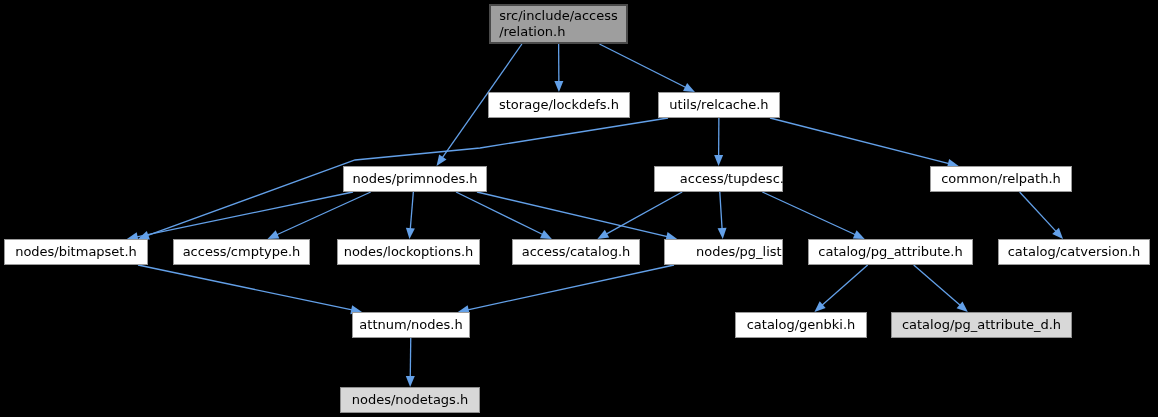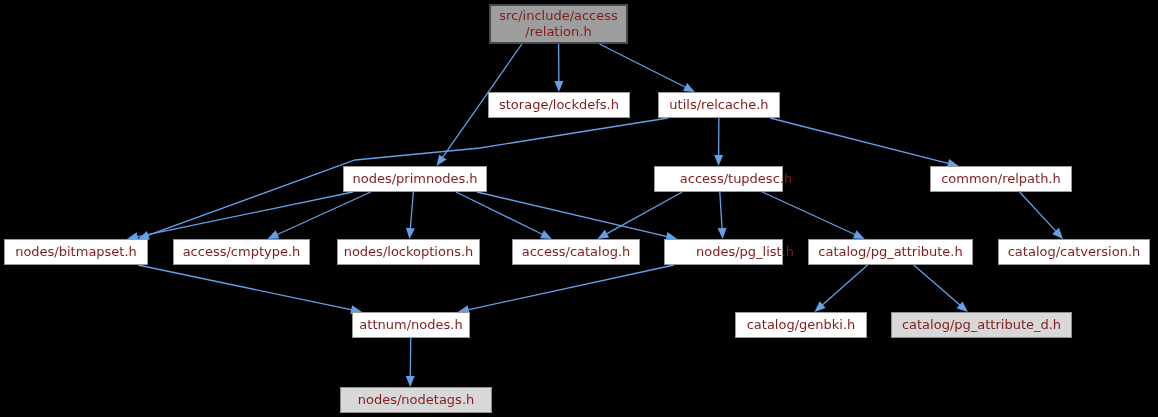--- a/index.html
+++ b/index.html
@@ -8,25 +8,25 @@
     width:1158px;height:417px;
     background:#000;
     font-family:"DejaVu Sans","Liberation Sans",sans-serif;
     overflow:hidden;
   }
   #edges{position:absolute;left:0;top:0;pointer-events:none;}
   .node{
     position:absolute;
     box-sizing:border-box;
     display:flex;align-items:center;justify-content:center;
-    text-align:center;
+    text-align:left;
     white-space:pre-line;
     font-size:13px;
     line-height:1.25;
-    color:#7f1d1d;
+    color:#000000;
     background:#ffffff;
     border:1px solid #9a9a9a;
     cursor:pointer;
   }
   .node.root{
     background:#9e9e9e;
     border:2px solid #4a4a4a;
   }
   .node.truncated{
     background:#d8d8d8;
@@ -90,15 +90,15 @@
       <div class="node normal" style="left: 4px; top: 239px; width: 144px; height: 26px;">nodes/bitmapset.h</div>
       <div class="node normal" style="left: 173px; top: 239px; width: 137px; height: 26px;">access/cmptype.h</div>
       <div class="node normal" style="left: 337px; top: 239px; width: 143px; height: 26px;">nodes/lockoptions.h</div>
       <div class="node normal" style="left: 512px; top: 239px; width: 128px; height: 26px;">access/catalog.h</div>
       <div class="node normal" style="left: 664px; top: 239px; width: 119px; height: 26px; padding-left: 43px;">nodes/pg_list.h</div>
       <div class="node normal" style="left: 808px; top: 239px; width: 165px; height: 26px;">catalog/pg_attribute.h</div>
       <div class="node normal" style="left: 998px; top: 239px; width: 152px; height: 26px;">catalog/catversion.h</div>
       <div class="node normal" style="left: 352px; top: 312px; width: 118px; height: 26px;">attnum/nodes.h</div>
       <div class="node normal" style="left: 735px; top: 312px; width: 132px; height: 26px;">catalog/genbki.h</div>
       <div class="node truncated" style="left: 891px; top: 312px; width: 181px; height: 26px;">catalog/pg_attribute_d.h</div>
-      <div class="node truncated" style="left: 340px; top: 387px; width: 152px; height: 26px;">nodes/nodetags.h</div>
+      <div class="node truncated" style="left: 340px; top: 387px; width: 140px; height: 26px;">nodes/nodetags.h</div>
     </div>
 </div>
 
 </body></html>

